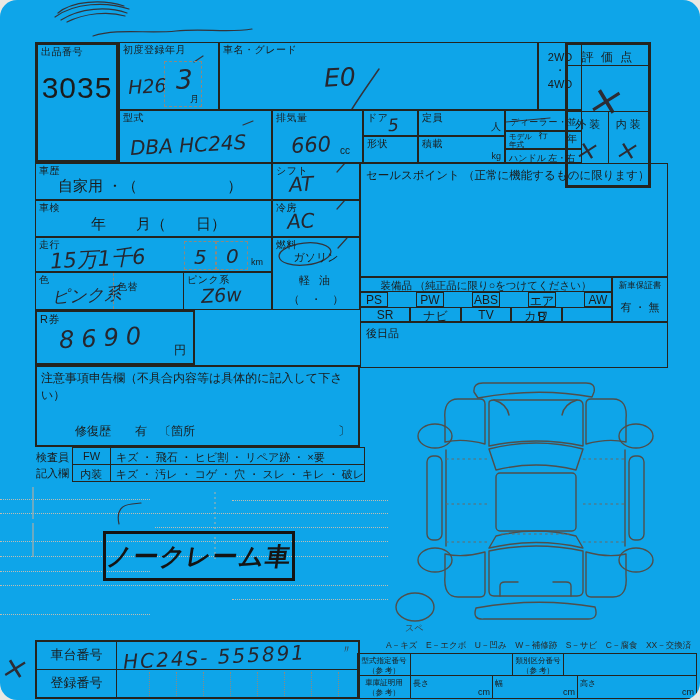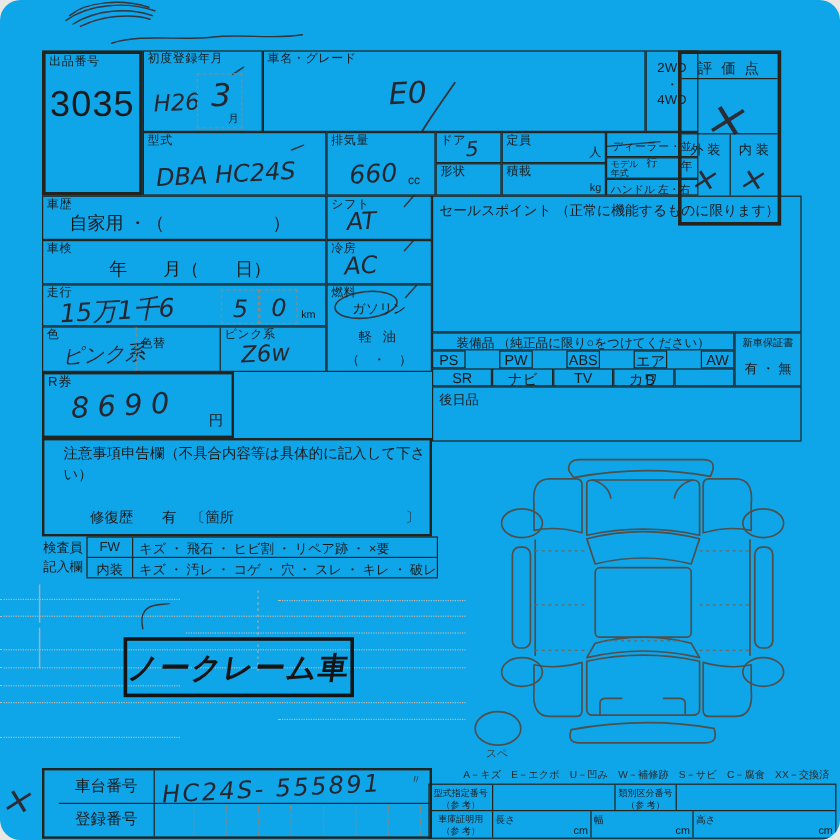--- a/index.html
+++ b/index.html
@@ -1,21 +1,21 @@
 <!DOCTYPE html>
 <html><head>
 <meta charset="utf-8">
 <style>
   html,body{margin:0;padding:0;}
   body{width:700px;height:700px;background:#e9e8e3;font-family:"Liberation Sans","DejaVu Sans",sans-serif;color:#1b1b1b;}
   #sheet{position:relative;width:700px;height:700px;background:#0ea5e9;overflow:hidden;border-radius:17px;}
   .abs{position:absolute;box-sizing:border-box;}
   .box{position:absolute;box-sizing:border-box;border:1.5px solid #24241f;background:transparent;}
   .b3{border-width:3px;}
-  .b25{border-width:2.5px;padding-left:12px;}
+  .b25{border-width:2.5px;}
   .lbl{font-size:10px;line-height:1;letter-spacing:.5px;}
   .lbl-tl{position:absolute;top:2px;left:3px;}
   .hand{font-family:"DejaVu Sans",sans-serif;font-style:italic;color:#26262e;white-space:nowrap;}
   .rot{display:inline-block;transform:rotate(-3deg);}
   .unit{position:absolute;font-size:9px;}
   .dotcell{position:absolute;border:1.2px dashed #8a8a82;box-sizing:border-box;}
   .faint{position:absolute;border-top:1.5px dotted #bdbdb3;}
   .xmark{font-family:"DejaVu Sans",sans-serif;color:#2c2c34;display:inline-block;transform:rotate(8deg) skewX(-10deg);font-weight:400;}
   svg{position:absolute;overflow:visible;}
 </style>

